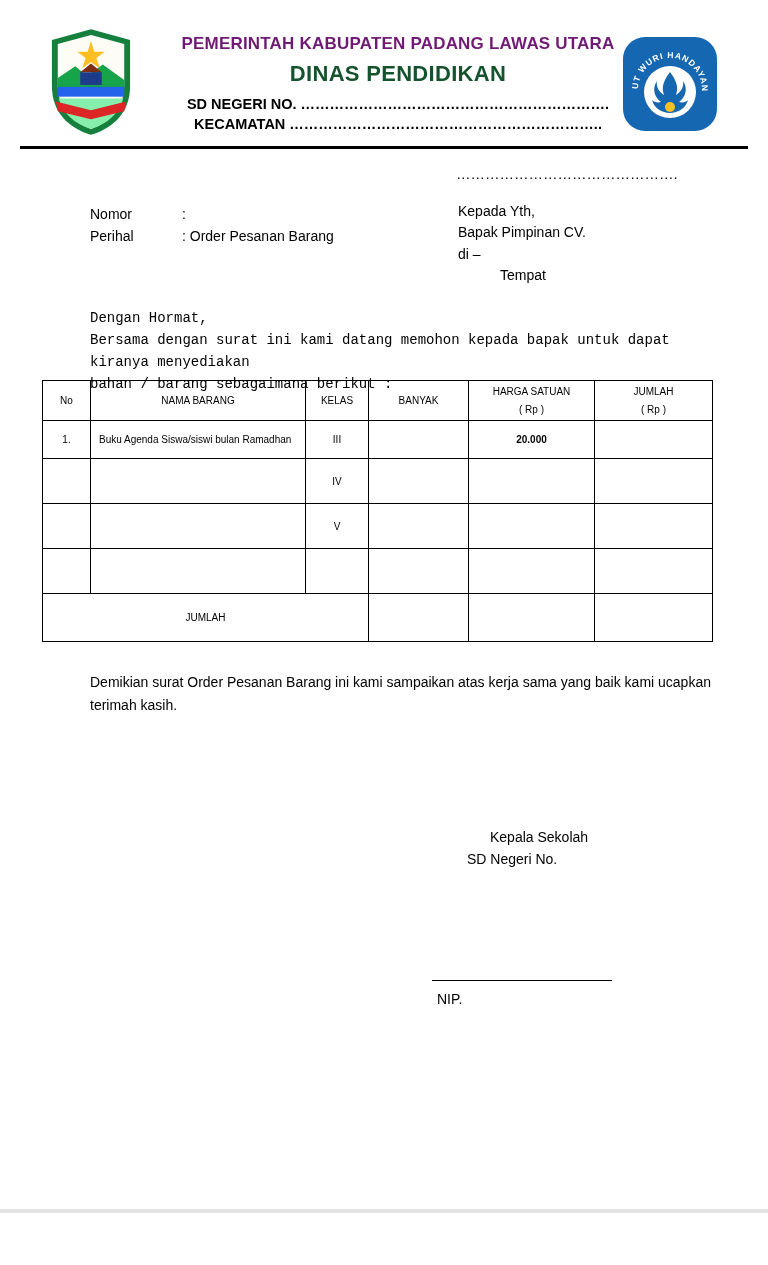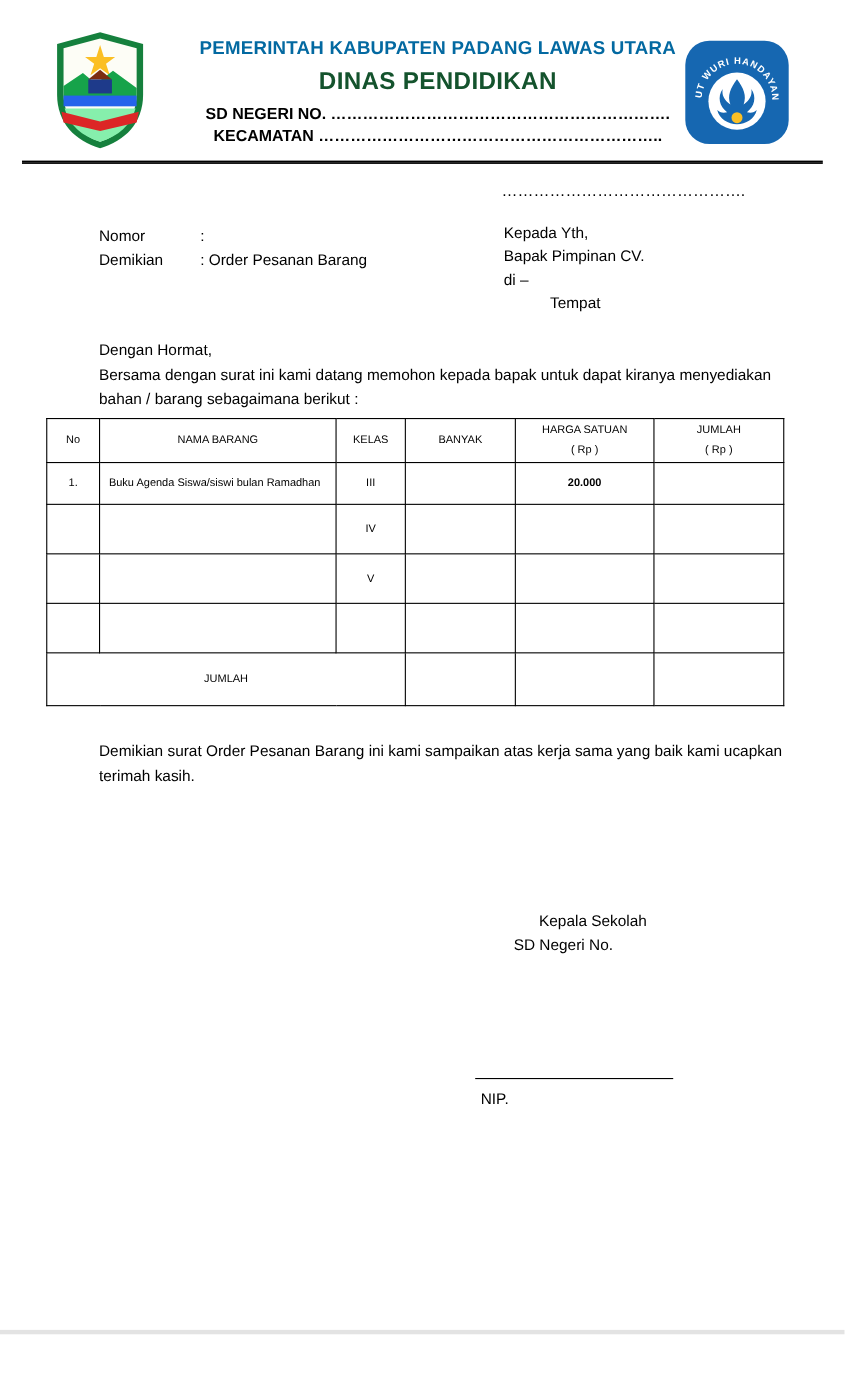--- a/index.html
+++ b/index.html
@@ -11,38 +11,38 @@
     background: #ffffff;
     font-family: "Liberation Sans", sans-serif;
     color: #000;
     overflow: hidden;
   }
 
   
   .logo-left  { position: absolute; left: 48px;  top: 26px; width: 86px; height: 112px; }
   .logo-right { position: absolute; left: 622px; top: 36px; width: 96px; height: 96px; }
   .head-text  { position: absolute; left: 148px; top: 34px; width: 500px; text-align: center; }
-  .gov   { font-size: 17px;  font-weight: 700; color: #0369a1; letter-spacing: .2px; }
+  .gov   { font-size: 17px;  font-weight: 700; color: #701a75; letter-spacing: .2px; }
   .dept  { font-size: 22px;  font-weight: 700; color: #14532d; margin-top: 7px; letter-spacing: .3px; }
   .school   { font-size: 14.5px; font-weight: 700; margin-top: 9px; }
   .district { font-size: 14.5px; font-weight: 700; margin-top: 4px; }
   .rule {
     position: absolute; left: 20px; right: 20px; top: 146px;
     height: 3px; border-top: 2.5px solid #000; border-bottom: 1px solid #000;
   }
 
   
   .date-dots { position: absolute; left: 456px; top: 166px; font-size: 14.5px; }
   .meta { position: absolute; left: 90px; top: 201px; font-size: 14px; }
   .meta-row { display: flex; height: 21.3px; align-items: flex-end; }
   .meta-label { width: 92px; }
   .recipient { position: absolute; left: 458px; top: 201px; font-size: 14px; line-height: 21.3px; }
   .recipient .indent { margin-left: 42px; }
 
-  .para { position: absolute; left: 90px; top: 307px; width: 625px; font-size: 14px; line-height: 22px; }
+  .para { position: absolute; left: 90px; top: 307px; width: 625px; font-size: 14px; line-height: 22px; font-family: Liberation Mono, monospace; }
 
   
   .order-table {
     position: absolute; left: 42px; top: 380px; width: 670px;
     border-collapse: collapse; table-layout: fixed; font-size: 10px;
   }
   .order-table th, .order-table td {
     border: 1px solid #000; padding: 0 6px;
     font-weight: 400; text-align: center; vertical-align: middle;
   }
@@ -105,21 +105,21 @@
   <div class="rule"></div>
 
   <div class="date-dots">……………………………………….</div>
 
   <div class="meta">
     <div class="meta-row">
       <span class="meta-label">Nomor</span>
       <span>:</span>
     </div>
     <div class="meta-row">
-      <span class="meta-label">Demikian</span>
+      <span class="meta-label">Perihal</span>
       <span>: Order Pesanan Barang</span>
     </div>
   </div>
 
   <div class="recipient">
     <div>Kepada Yth,</div>
     <div>Bapak Pimpinan CV.</div>
     <div>di –</div>
     <div class="indent">Tempat</div>
   </div>

